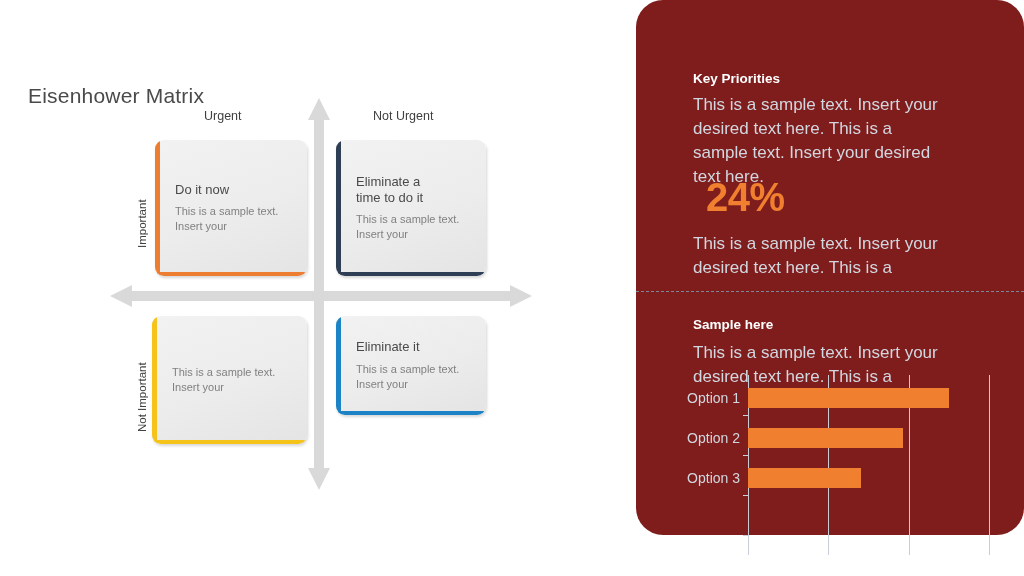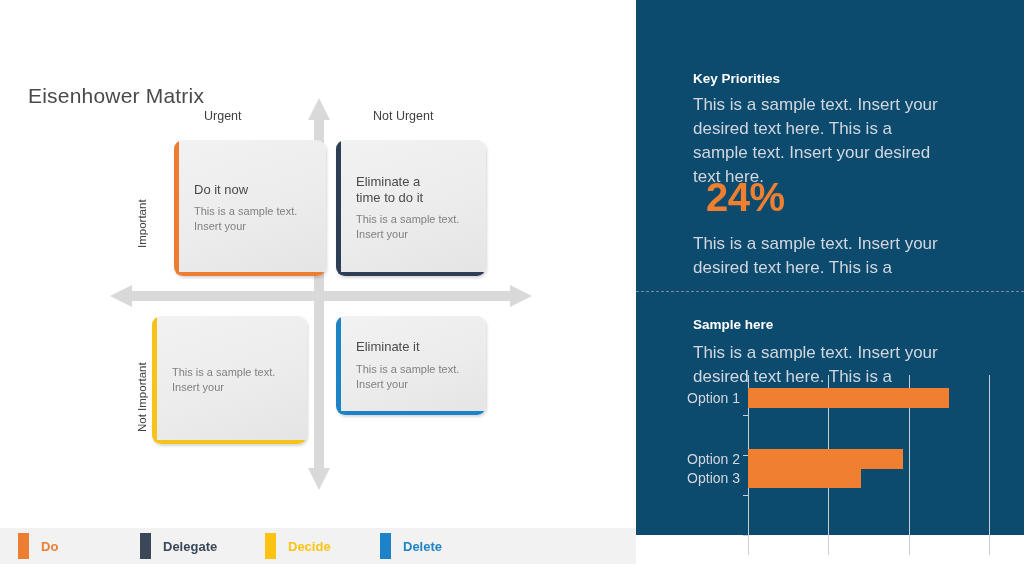--- a/index.html
+++ b/index.html
@@ -103,21 +103,21 @@
     margin-bottom: 7px;
     white-space: pre-line;
   }
   .quad-desc {
     font-size: 11px;
     color: #818181;
     line-height: 1.36;
     white-space: pre-line;
   }
 
-  #card-do      { left: 155px; top: 140px; width: 152px; height: 136px; margin-left: 19px; }
+  #card-do      { left: 155px; top: 140px; width: 152px; height: 136px; }
   #card-schedule{ left: 336px; top: 140px; width: 150px; height: 136px; }
   #card-who     { left: 152px; top: 316px; width: 155px; height: 128px; }
   #card-eliminate{ left: 336px; top: 316px; width: 150px; height: 99px; }
 
   
   #legend-bar {
     position: absolute;
     left: 0; top: 528px;
     width: 636px; height: 36px;
     background: #f2f2f2;
@@ -140,21 +140,22 @@
     font-size: 13px;
     font-weight: bold;
     white-space: nowrap;
   }
 
   
   #side-panel {
     position: absolute;
     left: 636px; top: 0;
     width: 388px; height: 535px;
-    background: #0c4a6e;
+    background: #7f1d1d;
+    border-radius: 27px;
   }
   .panel-heading {
     position: absolute;
     left: 57px;
     font-size: 13.5px;
     font-weight: bold;
     color: #ffffff;
     white-space: nowrap;
   }
   .panel-body {
@@ -288,38 +289,20 @@
   <div class="quad-card" id="card-eliminate">
     <div class="quad-accent" style="background: rgb(28, 132, 198);"></div>
     <div class="quad-accent-bottom" style="background: rgb(28, 132, 198);"></div>
     <div class="quad-body">
       <div class="quad-title">Eliminate it</div>
       <div class="quad-desc">This is a sample text.
 Insert your</div>
     </div>
   </div>
 
-  <div id="legend-bar">
-    <div class="legend-item" style="left:18px">
-      <span class="legend-swatch" style="background: rgb(237, 125, 49);"></span>
-      <span class="legend-label" style="color: rgb(237, 125, 49);">Do</span>
-    </div>
-    <div class="legend-item" style="left:140px">
-      <span class="legend-swatch" style="background: rgb(58, 71, 88);"></span>
-      <span class="legend-label" style="color: rgb(58, 71, 88);">Delegate</span>
-    </div>
-    <div class="legend-item" style="left:265px">
-      <span class="legend-swatch" style="background: rgb(251, 196, 18);"></span>
-      <span class="legend-label" style="color: rgb(251, 196, 18);">Decide</span>
-    </div>
-    <div class="legend-item" style="left:380px">
-      <span class="legend-swatch" style="background: rgb(28, 132, 198);"></span>
-      <span class="legend-label" style="color: rgb(28, 132, 198);">Delete</span>
-    </div>
-  </div>
 
 </div>
 
 <div id="side-panel">
 
   <div class="panel-heading" id="kp-heading">Key Priorities</div>
   <div class="panel-body" id="kp-body">This is a sample text.  Insert your desired text here. This is a sample text.  Insert your desired text here.</div>
 
   <div id="kpi-value">24%</div>
   <div class="panel-body" id="kpi-body">This is a sample text.  Insert your desired text here. This is a</div>
@@ -335,21 +318,21 @@
     <div id="chart-axis" style="left: 112px; top: 0px; height: 180px;"></div>
     <div class="chart-gridline" style="left: 192.4px; height: 180px;"></div>
     <div class="chart-gridline" style="left: 272.8px; height: 180px;"></div>
     <div class="chart-gridline" style="left: 353.2px; height: 180px;"></div>
     <div class="chart-tick" style="left: 107px; top: 40px;"></div>
     <div class="chart-row" style="left: 112px; top: 12px; width: 268px;">
       <span class="chart-cat-label">Option 1</span>
       <div class="chart-bar" style="width: 201px; background: rgb(240, 128, 47);"></div>
     </div>
     <div class="chart-tick" style="left: 107px; top: 80px;"></div>
-    <div class="chart-row" style="left: 112px; top: 52px; width: 268px; margin-top: 21px;">
+    <div class="chart-row" style="left: 112px; top: 52px; width: 268px;">
       <span class="chart-cat-label">Option 2</span>
       <div class="chart-bar" style="width: 155.44px; background: rgb(240, 128, 47);"></div>
     </div>
     <div class="chart-tick" style="left: 107px; top: 120px;"></div>
     <div class="chart-row" style="left: 112px; top: 92px; width: 268px;">
       <span class="chart-cat-label">Option 3</span>
       <div class="chart-bar" style="width: 112.56px; background: rgb(240, 128, 47);"></div>
     </div>
     <div class="chart-tick" style="left: 107px; top: 160px;"></div>
   </div>

